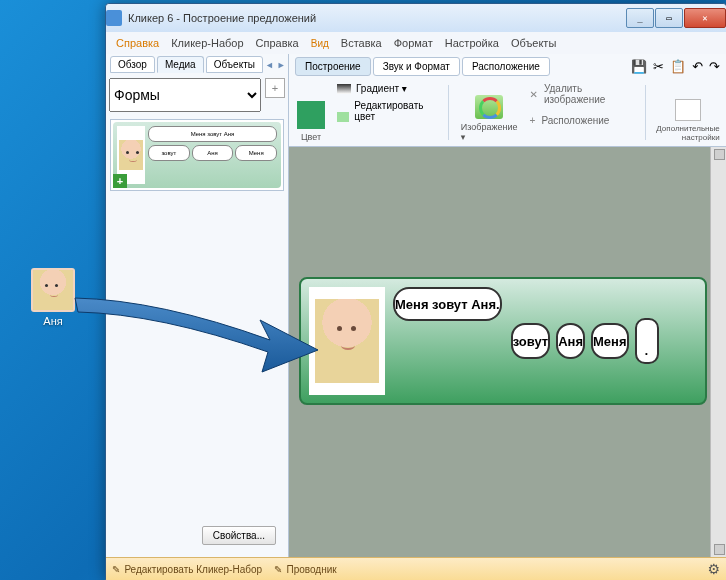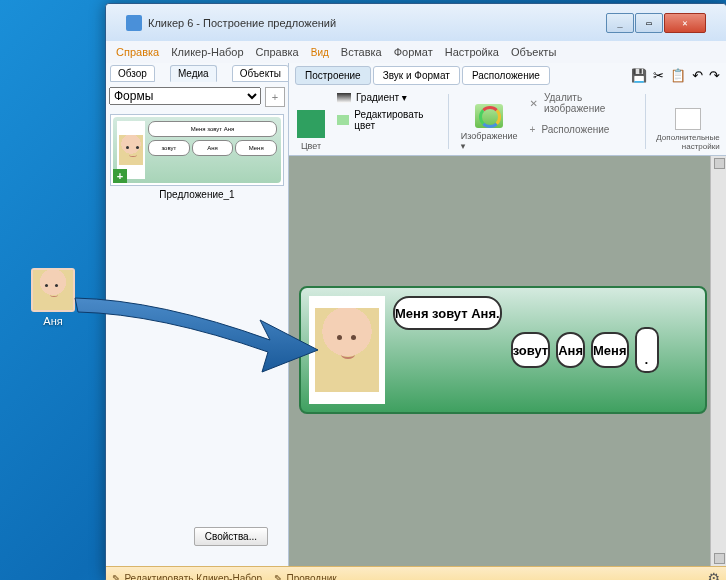--- a/index.html
+++ b/index.html
@@ -3,61 +3,61 @@
 <meta charset="utf-8">
 <style>
 html,body{margin:0;padding:0;width:726px;height:580px;overflow:hidden;font-family:Tahoma,Verdana,sans-serif;font-size:11px;background:linear-gradient(135deg,#1a8fd8 0%,#0d6cb5 50%,#1a8fd8 100%)}
 .desktop-icon{position:absolute;left:28px;top:268px;width:50px;text-align:center;color:#fff;text-shadow:0 1px 2px rgba(0,0,0,.5)}
 .desktop-icon .pic{width:40px;height:40px;border:2px solid rgba(255,255,255,.4);border-radius:3px;background:#e8b898;position:relative;margin:0 auto 3px;overflow:hidden}
 .face{width:100%;height:100%;position:relative;background:radial-gradient(circle at 50% 30%,#f4d0b5 38%,#e8d49a 38%)}
 .face::before{content:"";position:absolute;top:35%;left:30%;width:3px;height:3px;background:#333;border-radius:50%;box-shadow:10px 0 #333}
 .face::after{content:"";position:absolute;top:55%;left:42%;width:8px;height:4px;border-bottom:1px solid #c4806a;border-radius:50%}
 .arrow{position:absolute;left:70px;top:290px;width:250px;height:90px;pointer-events:none;z-index:100}
 .window{position:absolute;left:105px;top:3px;width:620px;height:575px;background:#e8eef4;border:1px solid #2a5a8a;border-radius:4px 4px 0 0;box-shadow:0 0 15px rgba(0,0,0,.4)}
-.titlebar{height:37px;background:linear-gradient(#e8f1fb,#cfe2f7);display:flex;align-items:center;padding:0 20px;border-radius:4px 4px 0 0}
+.titlebar{height:28px;background:linear-gradient(#e8f1fb,#cfe2f7);display:flex;align-items:center;padding:0 0;border-radius:4px 4px 0 0}
 .titlebar .ico{width:16px;height:16px;background:#4a90d9;border-radius:2px;margin-right:6px}
 .titlebar .title{flex:1;color:#333}
 .winbtns{display:flex;gap:1px}
 .winbtn{width:26px;height:18px;border:1px solid #5a8ab5;border-radius:2px;background:linear-gradient(#e0edf9,#c5daf0);display:flex;align-items:center;justify-content:center;font-size:9px;font-family:monospace}
 .winbtn.close{width:40px;background:linear-gradient(#e98c7a,#d14b33);color:#fff;border-color:#a03020}
 .menubar{height:22px;display:flex;align-items:center;gap:12px;padding:0 10px;background:#f3f6fb;font-size:11px;color:#444}
 .menubar span:first-child{color:#d97a00}
 .menubar .bid{color:#d97a00;font-size:10px}
 .body{display:flex;height:calc(100% - 72px)}
 .leftpanel{width:182px;border-right:1px solid #b5c5d8;display:flex;flex-direction:column;background:#f5f8fc}
-.tabs{display:flex;align-items:center;padding:2px 4px;gap:15px}
+.tabs{display:flex;align-items:center;padding:2px 4px;gap:2px}
 .tab{padding:2px 7px;background:#fff;border:1px solid #b5c5d8;border-radius:3px 3px 0 0;font-size:10px}
 .tab.active{background:#eef5fc;border-bottom-color:#eef5fc}
 .navicons{margin-left:auto;display:flex;gap:3px;font-size:9px;color:#6a8db8}
 .forms{display:flex;padding:3px;gap:4px}
-.forms select{flex:1;font-size:12px;height:18px}
+.forms select{flex:1;font-size:14px;height:34px}
 .forms .add{width:18px;height:18px;border:1px solid #aaa;background:#fff;display:flex;align-items:center;justify-content:center;color:#888}
 .thumblist{flex:1;padding:4px;overflow:auto}
 .thumb{border:1px solid #b5c5d8;background:#fff;padding:2px;position:relative}
 .thumb .card{height:58px;background:linear-gradient(#d4eadf,#a8d4b8);border-radius:4px;padding:4px;display:flex;gap:3px}
 .thumb .card .pic{width:28px;height:100%;background:#fff;display:flex;align-items:center;justify-content:center}
 .thumb .card .pic .face{width:24px;height:30px;background:radial-gradient(circle at 50% 30%,#f4d0b5 40%,#e8d49a 40%)}
 .thumb .card .cells{flex:1;display:flex;flex-direction:column;gap:3px}
 .thumb .card .row{display:flex;gap:2px}
 .thumb .card .cell{flex:1;height:14px;background:#fff;border:1px solid #888;border-radius:7px;font-size:6px;display:flex;align-items:center;justify-content:center}
 .thumb .plus{position:absolute;left:2px;bottom:2px;width:14px;height:14px;background:#3a9d3a;color:#fff;font-weight:bold;display:flex;align-items:center;justify-content:center;font-size:11px}
 .thumbname{text-align:center;font-size:10px;padding:3px}
-.propbtn{margin:20px;padding:3px 10px;background:linear-gradient(#fff,#e4e4e4);border:1px solid #aaa;border-radius:2px;align-self:flex-end;font-size:10px}
+.propbtn{margin:12px;padding:3px 10px;background:linear-gradient(#fff,#e4e4e4);border:1px solid #aaa;border-radius:2px;align-self:flex-end;font-size:10px}
 .rightarea{flex:1;display:flex;flex-direction:column}
 .toolbar{height:92px;background:#f5f8fc;border-bottom:1px solid #b5c5d8;display:flex;flex-direction:column}
 .tooltabs{display:flex;align-items:center;padding:3px 6px;gap:2px}
 .tooltab{padding:3px 9px;background:#fff;border:1px solid #b5c5d8;border-radius:3px;font-size:10px}
 .tooltab.active{background:#d8e8f5}
 .toolicons{margin-left:auto;display:flex;gap:6px;font-size:13px}
 .toolbody{flex:1;display:flex;padding:4px 8px;gap:12px}
 .toolgroup{display:flex;flex-direction:column;align-items:center;justify-content:flex-end;font-size:9px;color:#555;gap:3px}
 .divider{width:1px;background:#cbd7e5;margin:2px 0}
 .swatch{width:28px;height:28px;background:#2fa060}
 .checks{display:flex;flex-direction:column;gap:6px;font-size:10px}
-.checks label{display:flex;align-items:center;gap:5px}
+.checks label{display:flex;align-items:flex-end;gap:5px}
 .checks .sw{width:14px;height:10px}
 .imgbtn{width:28px;height:24px;background:linear-gradient(#b5e89e,#6abf4f);border-radius:3px;position:relative;overflow:hidden}
 .imgbtn::before{content:"";position:absolute;width:16px;height:16px;border:3px solid;border-color:#e04a4a #f0c030 #4a90e0 #4ad060;border-radius:50%;top:2px;left:4px}
 .linkrow{display:flex;align-items:center;gap:6px;font-size:10px;color:#666}
 .canvas{flex:1;background:#9aa69a;position:relative;overflow:hidden}
 .bigcard{position:absolute;left:10px;top:130px;width:388px;height:108px;background:linear-gradient(#d4eadf,#3fa060);border:2px solid #2a7a45;border-radius:8px;padding:8px;display:flex;gap:8px}
 .bigcard .photo{width:76px;background:#fff;display:flex;align-items:center;justify-content:center}
 .bigcard .photo .face{width:64px;height:84px;background:radial-gradient(circle at 50% 28%,#f4d0b5 36%,#e8d49a 36%);position:relative}
 .bigcard .photo .face::before{content:"";position:absolute;top:32%;left:35%;width:5px;height:5px;background:#6a4a3a;border-radius:50%;box-shadow:14px 0 #6a4a3a}
 .bigcard .photo .face::after{content:"";position:absolute;top:50%;left:40%;width:14px;height:7px;border-bottom:2px solid #c4806a;border-radius:50%}
@@ -146,21 +146,20 @@
                 </div>
               <div class="row">
                 <div class="cell">зовут</div>
                 <div class="cell">Аня</div>
                 <div class="cell">Меня</div>
               </div>
             </div>
           </div>
           <div class="plus">+</div>
         </div>
-        <div class="thumbname">Предложение_1</div>
       </div>
       <button class="propbtn">Свойства...</button>
     </div>
 
     <div class="rightarea">
       <div class="toolbar">
         <div class="tooltabs">
           <div class="tooltab active">Построение</div>
           <div class="tooltab">Звук и Формат</div>
           <div class="tooltab">Расположение</div>

